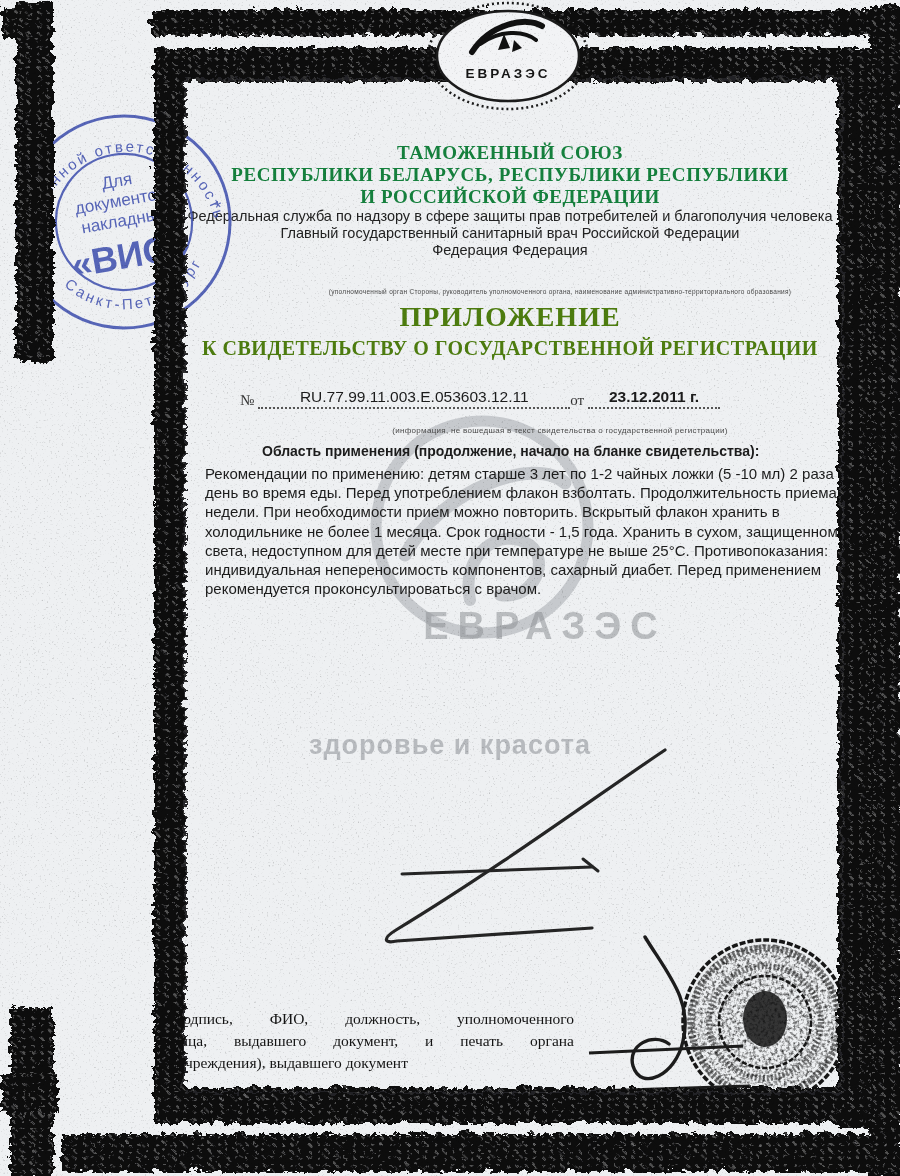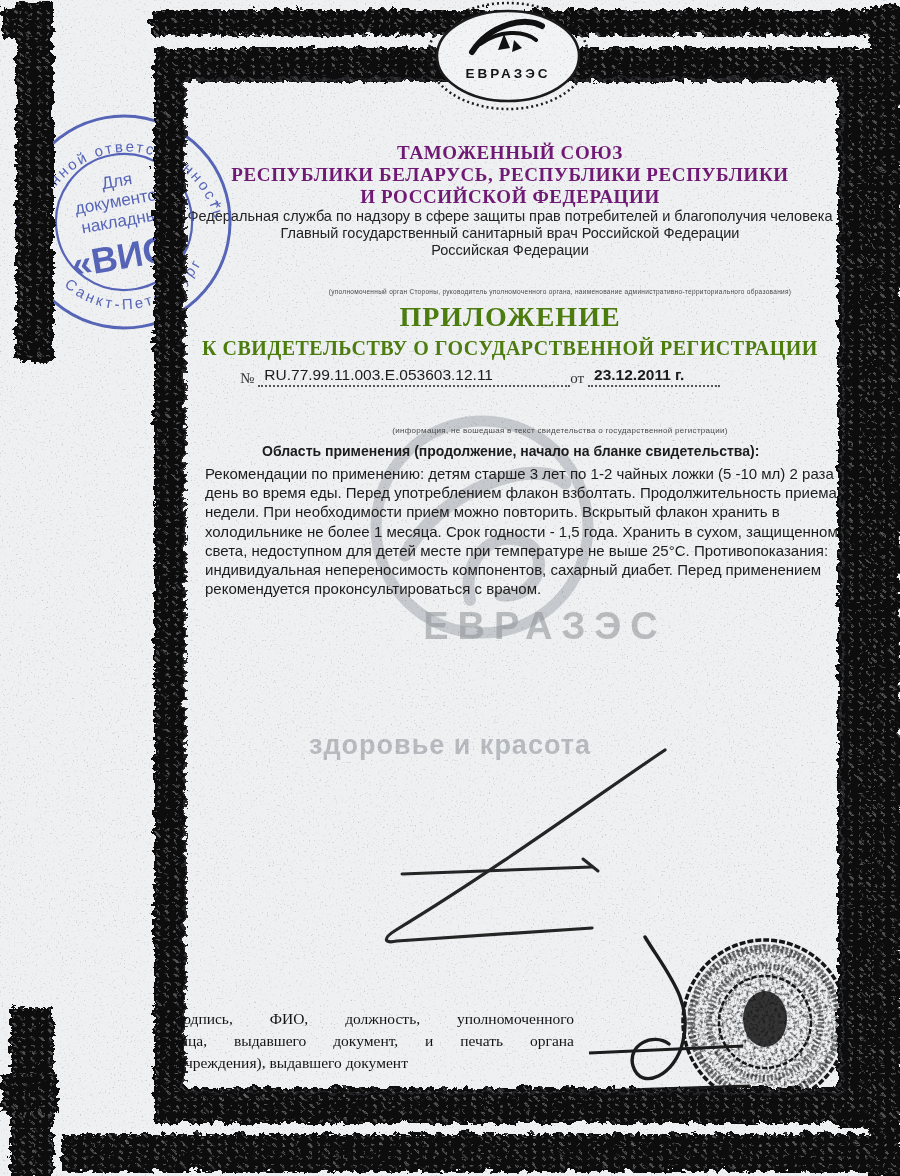--- a/index.html
+++ b/index.html
@@ -9,31 +9,31 @@
   
   .frames{position:absolute;inset:0;z-index:5;filter:url(#rough);pointer-events:none;}
   .bar{position:absolute;background:#0e0e0f;
        background-image:radial-gradient(rgba(240,240,240,.30) 1.2px,transparent 1.9px),
                         radial-gradient(rgba(235,235,235,.20) 1px,transparent 1.7px);
        background-size:9px 7px,14px 11px;background-position:0 0,4px 6px;}
   .thinrule{position:absolute;border:2px solid #2b2b2c;opacity:.8;}
   
   .hdr{left:160px;top:142px;width:700px;text-align:center;z-index:2;}
   .hdr .serifline{font-family:"Liberation Serif",serif;font-weight:bold;font-size:19px;
-       line-height:22px;letter-spacing:.6px;color:#701a75;}
+       line-height:22px;letter-spacing:.6px;color:#15803d;}
   .hdr .sansline{font-size:14.5px;line-height:17px;color:#222;}
   .fineprint{z-index:2;text-align:center;color:#4a4a4a;filter:blur(.5px);letter-spacing:.3px;}
   .title{left:140px;top:300px;width:740px;text-align:center;z-index:2;
          font-family:"Liberation Serif",serif;font-weight:bold;color:#4d7c0f;}
   .title .t1{font-size:28px;line-height:33px;letter-spacing:1px;}
   .title .t2{font-size:20px;line-height:30px;letter-spacing:.5px;}
   
   .numrow{left:240px;top:366px;width:480px;z-index:2;display:flex;align-items:flex-end;font-size:15.5px;}
   .numrow .lbl{font-family:"Liberation Serif",serif;font-size:15px;color:#333;padding:0 4px 0 0;}
-  .dotline{border-bottom:2px dotted #555;padding:0 6px 1px 6px;}
+  .dotline{border-bottom:2px dotted #555;text-align:center;padding:0 6px 1px 6px;margin-top:22px;}
   .num{width:300px;} .dt{width:120px;font-weight:bold;}
   
   .bodyhead{left:218px;top:443px;width:670px;z-index:2;font-weight:bold;font-size:14px;margin-left:44px;}
   .bodytext{left:205px;top:464px;width:668px;z-index:2;font-size:15px;line-height:19.2px;}
   
   .wm{z-index:0;pointer-events:none;}
   .wm-eurasec-text{left:400px;top:605px;width:290px;text-align:center;font-weight:bold;
       font-size:38px;letter-spacing:9px;color:#8f9296;opacity:.55;filter:blur(.6px);}
   .wm-brand{left:150px;top:630px;width:640px;text-align:center;font-weight:bold;
       font-size:94px;letter-spacing:2px;color:#bcbfc3;}
@@ -76,21 +76,21 @@
   </svg>
   <div class="abs wm wm-eurasec-text">ЕВРАЗЭС</div>
   <div class="abs wm wm-tag">здоровье и красота</div>
 
   <div class="abs hdr">
     <div class="serifline">ТАМОЖЕННЫЙ СОЮЗ</div>
     <div class="serifline">РЕСПУБЛИКИ БЕЛАРУСЬ, РЕСПУБЛИКИ РЕСПУБЛИКИ</div>
     <div class="serifline">И РОССИЙСКОЙ ФЕДЕРАЦИИ</div>
     <div class="sansline">Федеральная служба по надзору в сфере защиты прав потребителей и благополучия человека</div>
     <div class="sansline">Главный государственный санитарный врач Российской Федерации</div>
-    <div class="sansline">Российская Федерации</div>
+    <div class="sansline">Федерация Федерация</div>
   </div>
 
   <div class="abs fineprint" style="left:250px;top:288px;width:620px;font-size:6.5px;">(уполномоченный орган Стороны, руководитель уполномоченного органа, наименование административно-территориального образования)</div>
 
   <div class="abs title">
     <div class="t1">ПРИЛОЖЕНИЕ</div>
     <div class="t2">К СВИДЕТЕЛЬСТВУ О ГОСУДАРСТВЕННОЙ РЕГИСТРАЦИИ</div>
   </div>
 
   <div class="abs numrow">

